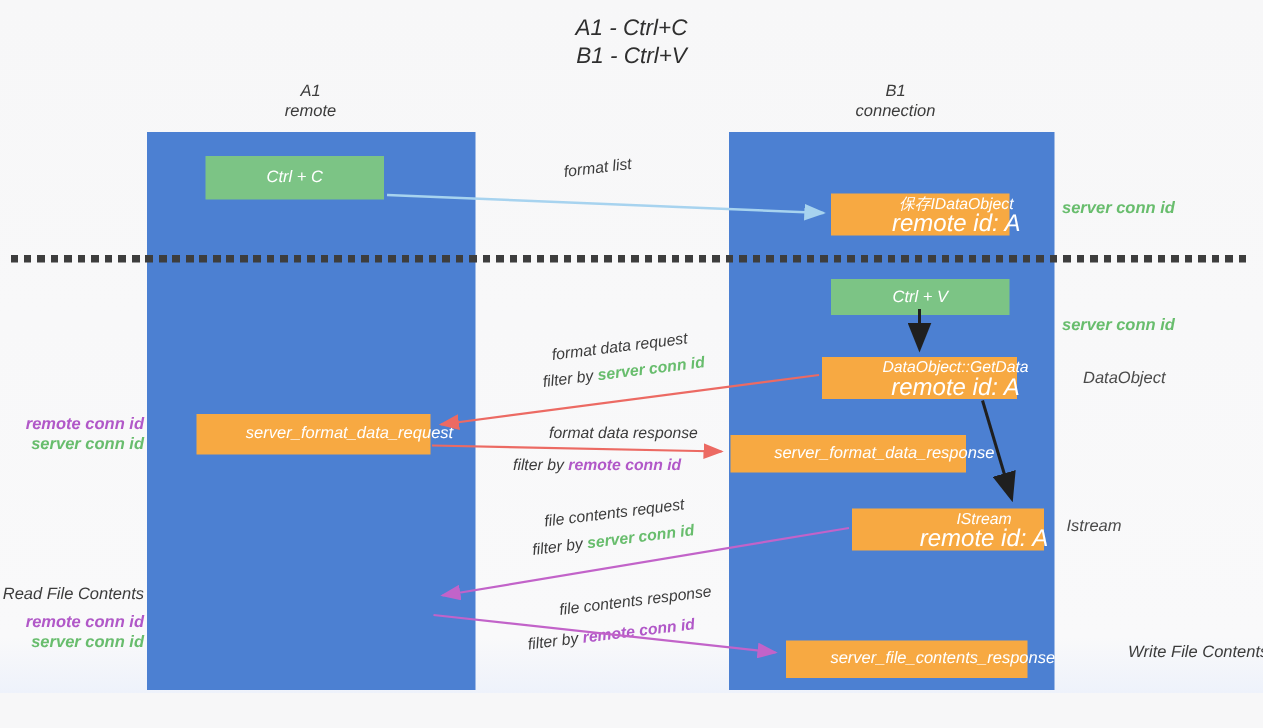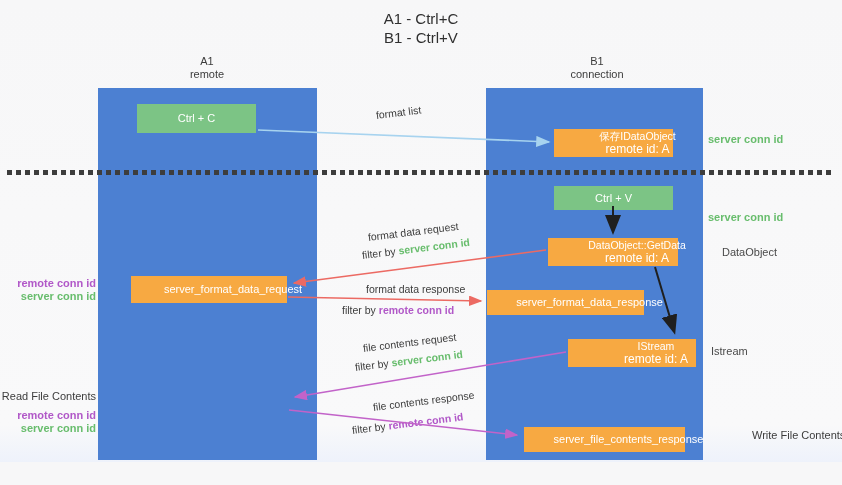--- a/index.html
+++ b/index.html
@@ -5,20 +5,21 @@
   * { margin: 0; padding: 0; box-sizing: border-box; }
   html, body { background: #f7f7f8; }
   body { font-family: "Liberation Sans", "DejaVu Sans", sans-serif; }
 
   .canvas {
     position: relative;
     width: 842px;
     height: 462px;
     background: linear-gradient(180deg, #f7f7f8 0%, #f9f9fa 92%, #eef2fb 100%);
     overflow: hidden;
+    font-style: italic;
   }
 
   .title {
     position: absolute;
     top: 9px; left: 0; width: 842px;
     text-align: center;
     font-size: 15px;
     line-height: 19px;
     color: #2f2f2f;
   }
@@ -60,21 +61,21 @@
     justify-content: center;
     color: #ffffff;
     font-size: 11px;
     line-height: 13px;
     text-align: center;
     z-index: 3;
     white-space: nowrap;
   }
   .node.green  { background: #7cc485; }
   .node.orange { background: #f7a942; padding-left: 48px; }
-  .node .sub { font-size: 12px; }
+  .node .sub { font-size: 16px; }
 
   .n-ctrl-c   { left: 137px; top: 104px; width: 119px; height: 29px; }
   .n-save     { left: 554px; top: 129px; width: 119px; height: 28px; font-size: 10.5px; }
   .n-ctrl-v   { left: 554px; top: 186px; width: 119px; height: 24px; }
   .n-getdata  { left: 548px; top: 238px; width: 130px; height: 28px; font-size: 10.5px; }
   .n-fmt-req  { left: 131px; top: 276px; width: 156px; height: 27px; }
   .n-fmt-res  { left: 487px; top: 290px; width: 157px; height: 25px; }
   .n-istream  { left: 568px; top: 339px; width: 128px; height: 28px; font-size: 10.5px; }
   .n-file-req { left: 128px; top: 393px; width: 160px; height: 26px; }
   .n-file-res { left: 524px; top: 427px; width: 161px; height: 25px; }

